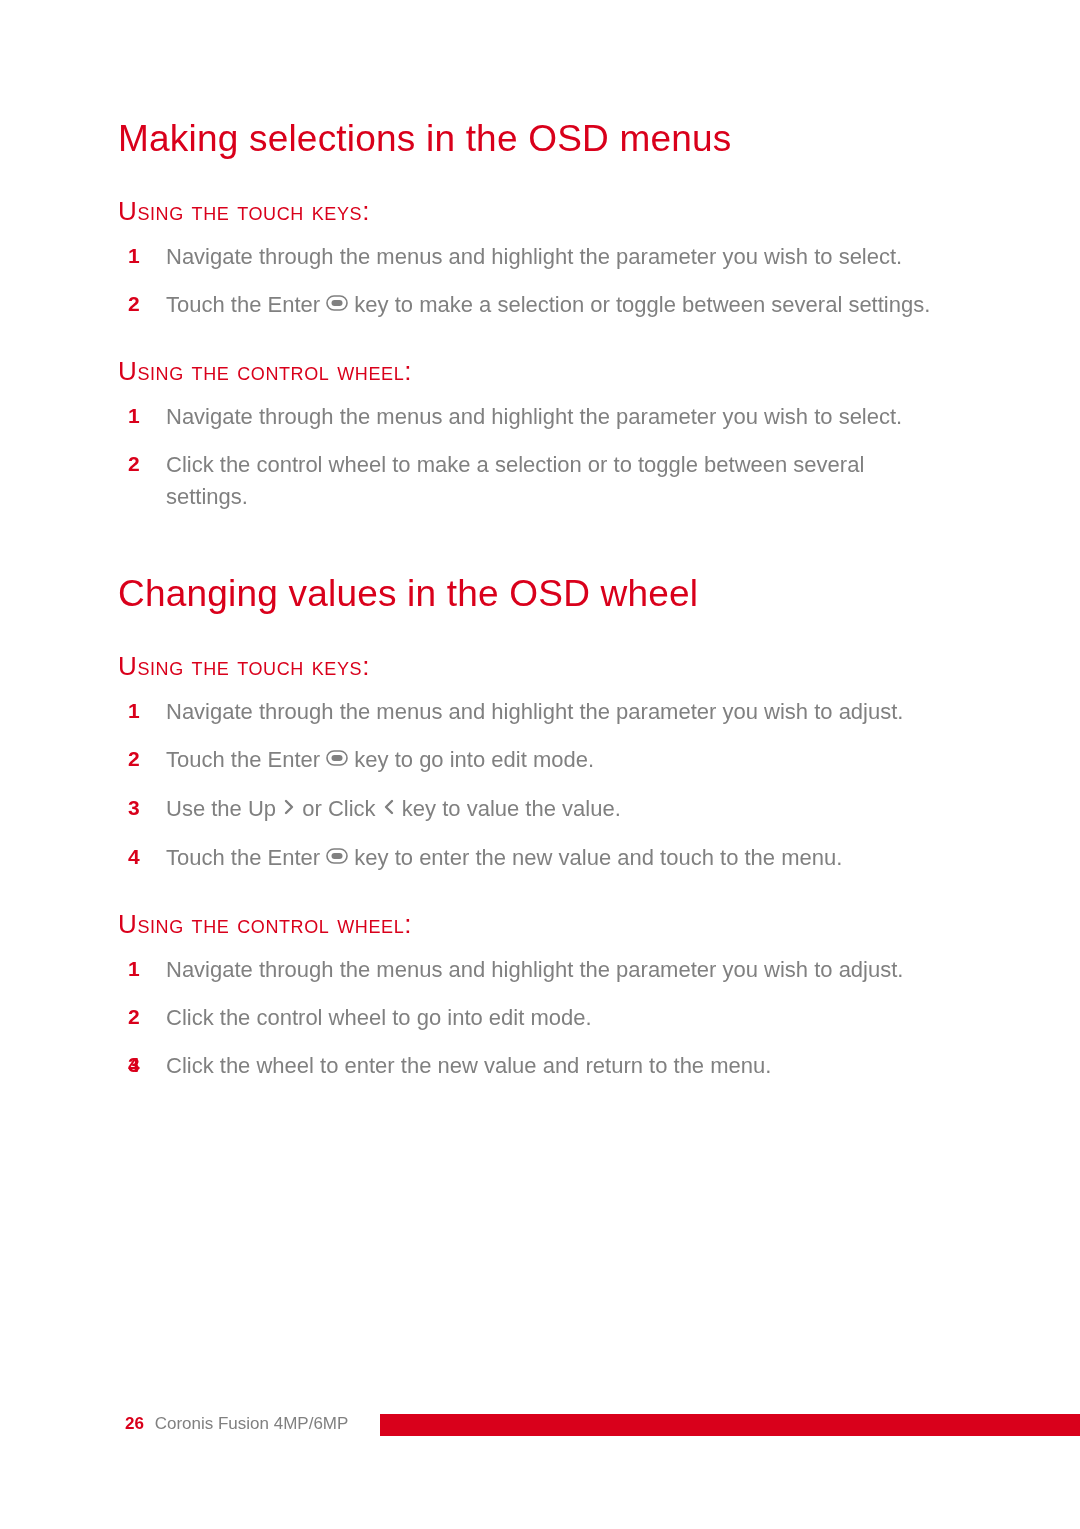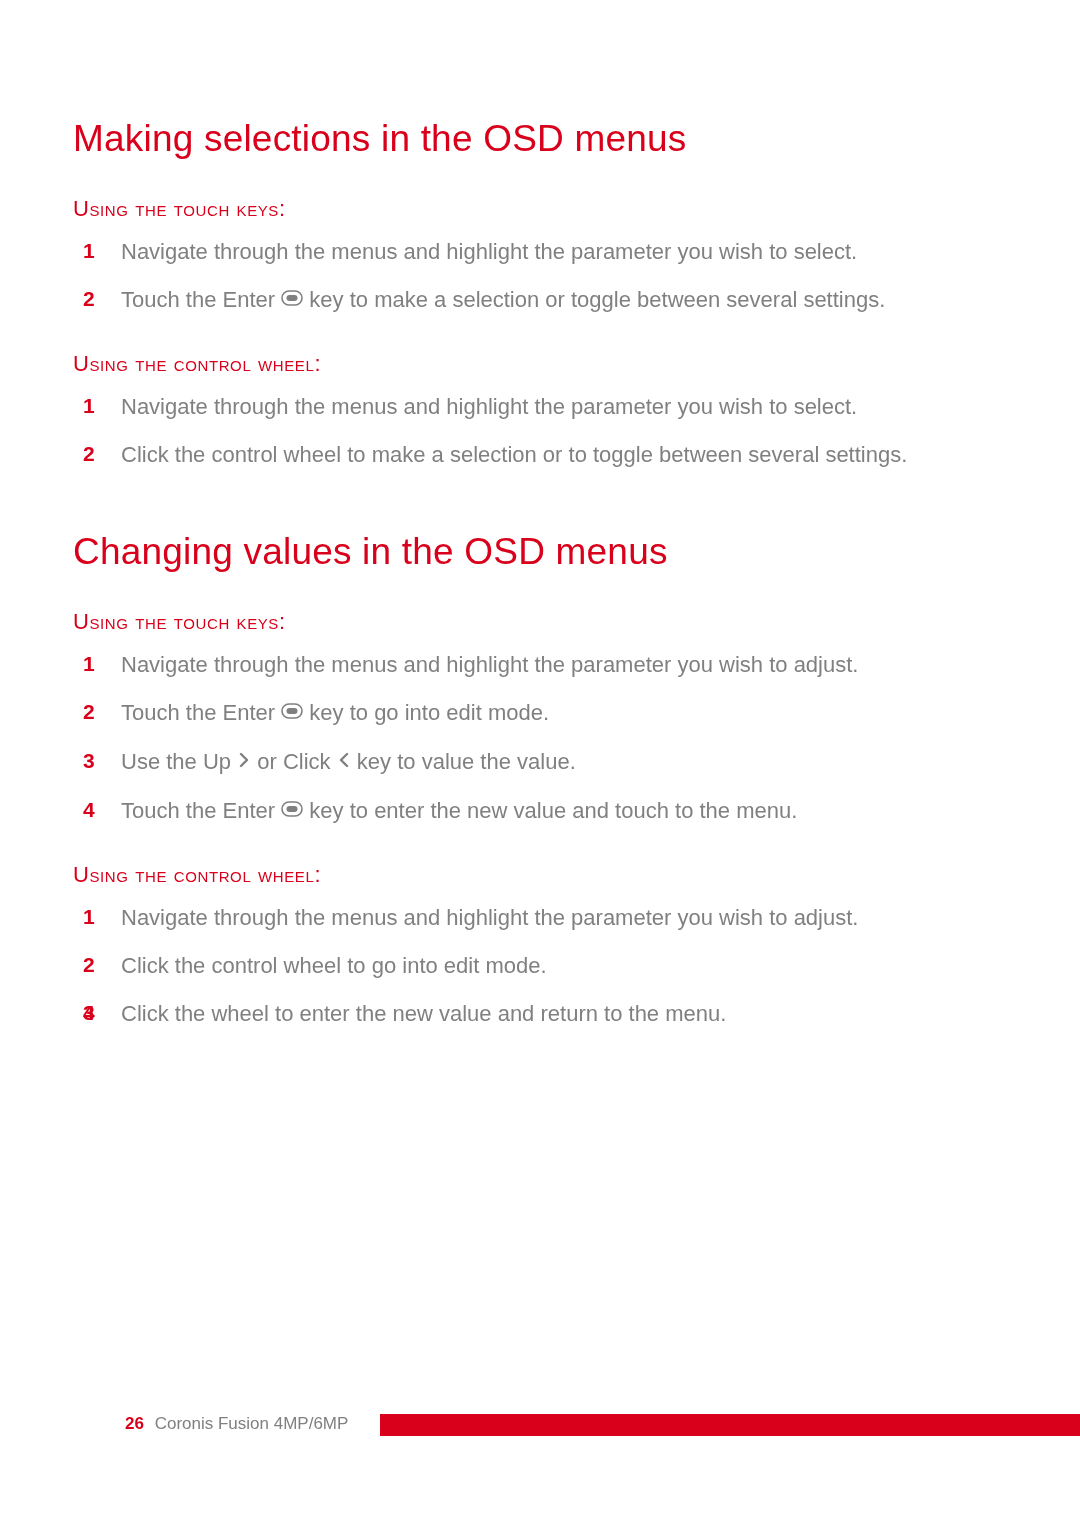--- a/index.html
+++ b/index.html
@@ -5,33 +5,33 @@
   * { margin: 0; padding: 0; box-sizing: border-box; }
   body {
     width: 1080px;
     height: 1529px;
     background: #ffffff;
     font-family: "Segoe UI", "Helvetica Neue", Arial, sans-serif;
     position: relative;
     color: #808080;
   }
   .page {
-    padding: 118px 135px 0 73px;
+    padding: 118px 135px 0 118px;
   }
   h1 {
     font-size: 37px;
     font-weight: 400;
     color: #d9001b;
     margin-bottom: 36px;
     letter-spacing: 0.2px;
   }
   h1.second { margin-top: 60px; }
   .subhead {
     font-variant: small-caps;
-    font-size: 22px;
+    font-size: 26px;
     font-weight: 400;
     color: #d9001b;
     letter-spacing: 0.6px;
     margin-bottom: 14px;
   }
   ol {
     list-style: none;
     padding-left: 48px;
     margin-bottom: 34px;
   }
@@ -100,21 +100,21 @@
             <rect x="5.5" y="5" width="11" height="6" rx="3" fill="#808080"></rect>
           </svg></span><span> key to make a selection or toggle between several settings.</span></li>
     </ol>
 
   <div class="subhead">Using the control wheel:</div>
   <ol id="ol2">
       <li><span class="num">1</span><span>Navigate through the menus and highlight the parameter you wish to select.</span></li>
       <li><span class="num">2</span><span>Click the control wheel to make a selection or to toggle between several settings.</span></li>
     </ol>
 
-  <h1 class="second">Changing values in the OSD menus</h1>
+  <h1 class="second">Changing values in the OSD wheel</h1>
 
   <div class="subhead">Using the touch keys:</div>
   <ol id="ol3">
       <li><span class="num">1</span><span>Navigate through the menus and highlight the parameter you wish to adjust.</span></li>
       <li><span class="num">2</span><span>Touch the Enter </span><span class="icon"><svg width="22" height="16" viewBox="0 0 22 16">
             <rect x="1" y="1" width="20" height="14" rx="7" ry="7" fill="none" stroke="#808080" stroke-width="1.6"></rect>
             <rect x="5.5" y="5" width="11" height="6" rx="3" fill="#808080"></rect>
           </svg></span><span> key to go into edit mode.</span></li>
       <li><span class="num">3</span><span>Use the Up </span><span class="icon"><svg width="14" height="16" viewBox="0 0 14 16">
             <path d="M4 2 L10 8 L4 14" fill="none" stroke="#808080" stroke-width="2.4" stroke-linecap="round" stroke-linejoin="round"></path>

